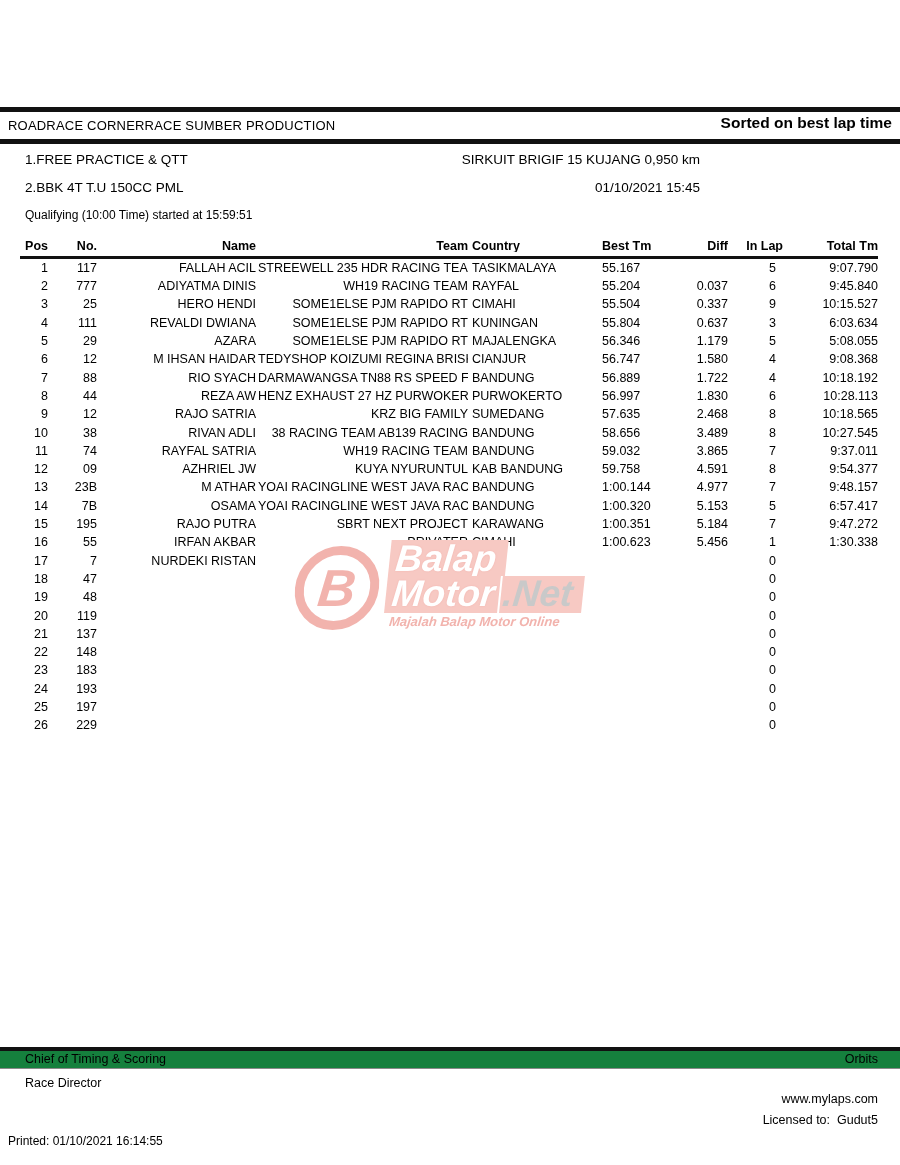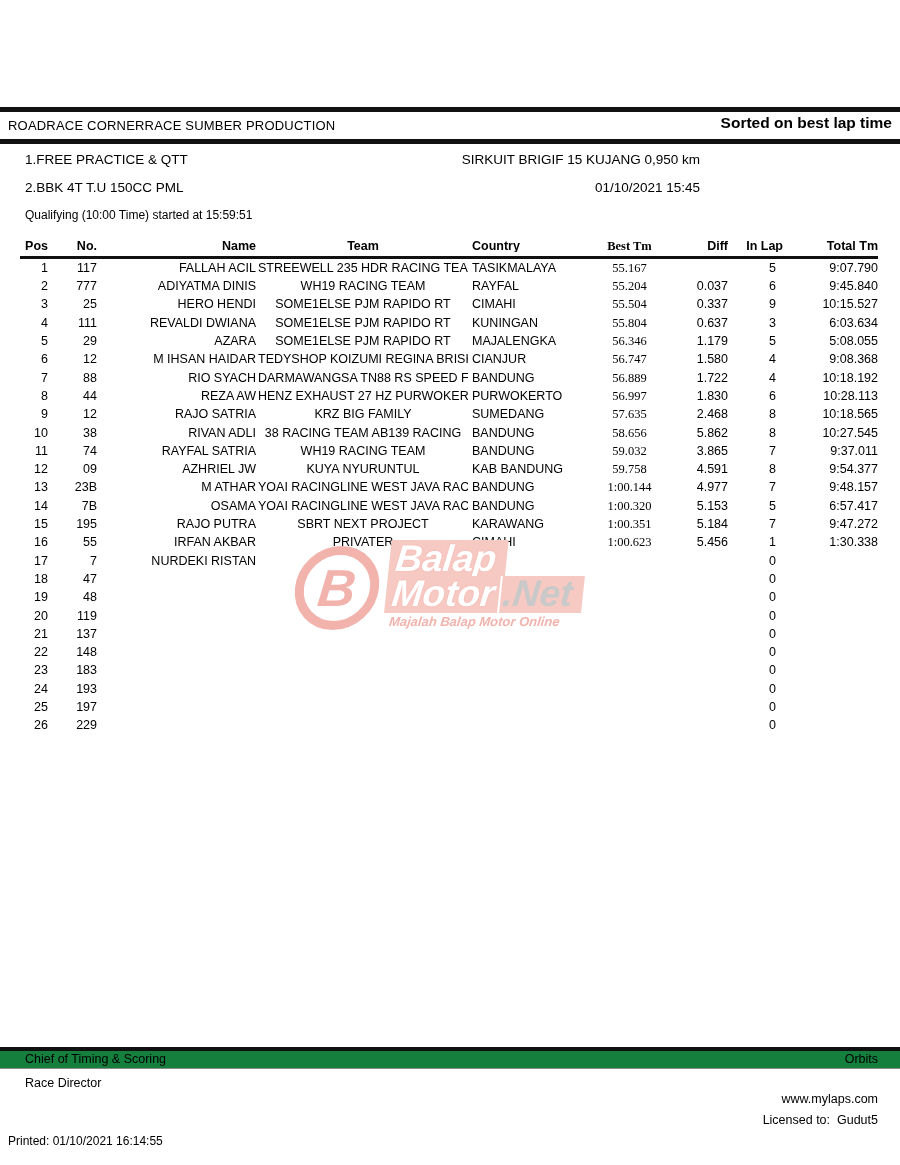--- a/index.html
+++ b/index.html
@@ -27,23 +27,23 @@
     display:grid;
     grid-template-columns:28px 49px 159px 212px 134px 55px 71px 55px 95px;
     align-items:center;
   }
   .thead{height:20px;border-bottom:3px solid #111;font-weight:bold;font-size:12.5px;}
   .trow{height:18.3px;font-size:12.5px;}
   .cell{white-space:nowrap;overflow:hidden;line-height:1;}
   .c-pos{text-align:right;}
   .c-no{text-align:right;}
   .c-name{text-align:right;padding-left:8px;}
-  .c-team{text-align:center;padding-left:2px;}
+  .c-team{text-align:right;padding-left:2px;}
   .c-country{text-align:left;padding-left:4px;}
-  .c-best{text-align:center;font-family:Liberation Serif, serif;}
+  .c-best{text-align:left;}
   .c-diff{text-align:right;}
   .c-inlap{text-align:right;padding-right:7px;}
   .c-total{text-align:right;}
   .thead .c-inlap{padding-right:0;}
 
   
   .watermark{
     position:absolute;left:295px;top:540px;width:440px;height:95px;
     display:flex;align-items:flex-start;
     pointer-events:none;
@@ -222,21 +222,21 @@
           <div class="cell c-inlap">8</div>
           <div class="cell c-total">10:18.565</div>
         </div>
         <div class="trow">
           <div class="cell c-pos">10</div>
           <div class="cell c-no">38</div>
           <div class="cell c-name">RIVAN ADLI</div>
           <div class="cell c-team">38 RACING TEAM AB139 RACING</div>
           <div class="cell c-country">BANDUNG</div>
           <div class="cell c-best">58.656</div>
-          <div class="cell c-diff">5.862</div>
+          <div class="cell c-diff">3.489</div>
           <div class="cell c-inlap">8</div>
           <div class="cell c-total">10:27.545</div>
         </div>
         <div class="trow">
           <div class="cell c-pos">11</div>
           <div class="cell c-no">74</div>
           <div class="cell c-name">RAYFAL SATRIA</div>
           <div class="cell c-team">WH19 RACING TEAM</div>
           <div class="cell c-country">BANDUNG</div>
           <div class="cell c-best">59.032</div>

